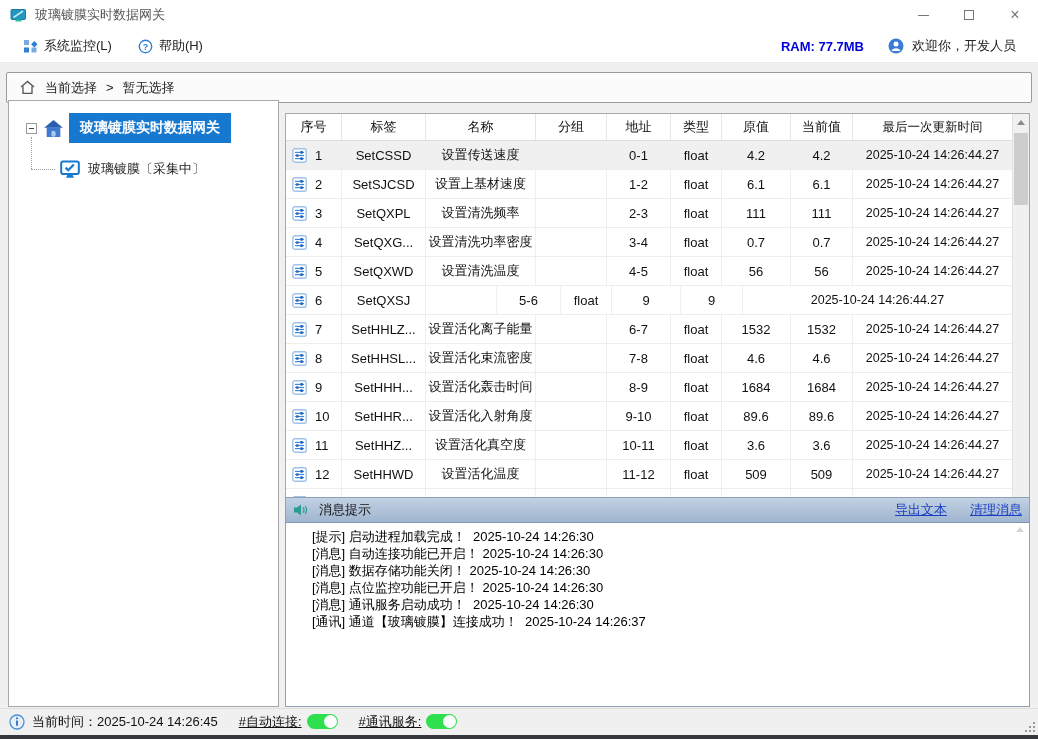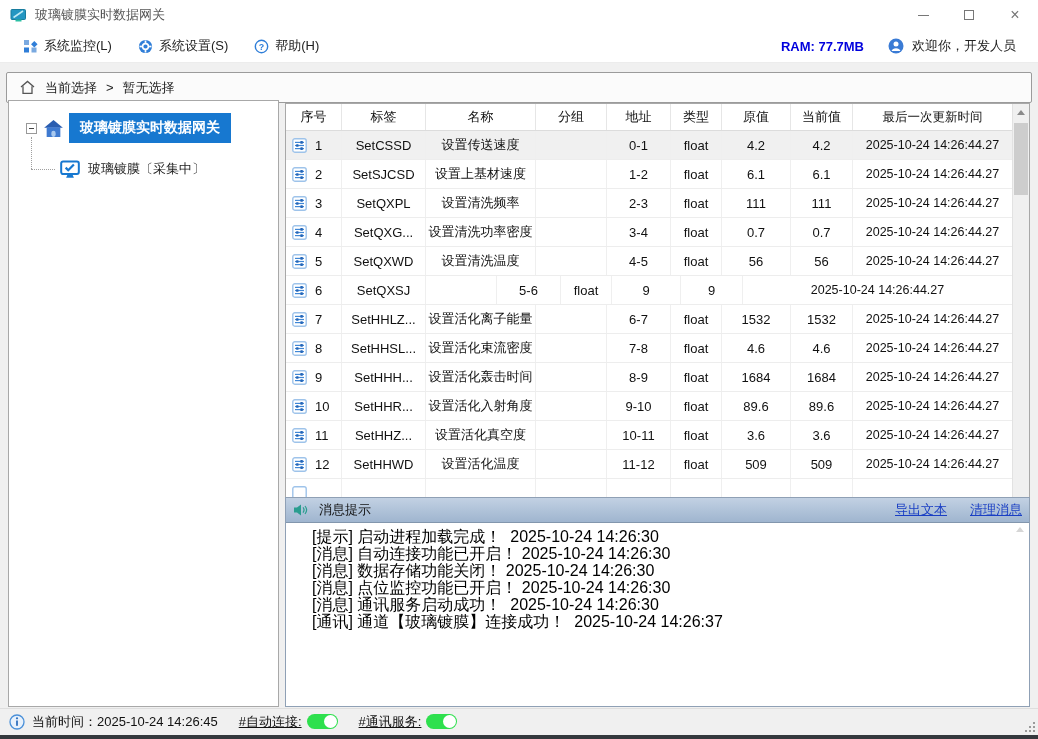--- a/index.html
+++ b/index.html
@@ -30,21 +30,21 @@
   .tree-panel{position:absolute;top:100px;left:8px;width:271px;height:607px;background:#fff;border:1px solid #a8a8a8;}
   .tree-root{display:flex;align-items:center;margin-top:10px;height:34px;}
   .expand-box{width:11px;height:11px;border:1px solid #999;background:#fff;margin-left:17px;position:relative;flex:none;}
   .expand-box::after{content:"";position:absolute;left:2px;right:2px;top:4px;border-top:1px solid #444;}
   .tree-root .icon-home{margin-left:6px;flex:none;}
   .tree-root-label{margin-left:5px;background:#1778d0;color:#fff;font-size:14px;font-weight:bold;padding:6px 11px;}
   .tree-child{display:flex;align-items:center;gap:8px;margin-left:51px;height:32px;margin-top:8px;position:relative;font-size:13px;color:#222;}
   .tree-child::before{content:"";position:absolute;left:-29px;top:-16px;height:32px;border-left:1px dotted #a0a0a0;}
   .tree-child::after{content:"";position:absolute;left:-29px;top:16px;width:24px;border-top:1px dotted #a0a0a0;}
   
-  .table-wrap{position:absolute;top:103px;left:285px;width:745px;height:448px;background:#fff;border:1px solid #a8a8a8;display:flex;overflow:hidden;}
+  .table-wrap{position:absolute;top:113px;left:285px;width:745px;height:448px;background:#fff;border:1px solid #a8a8a8;display:flex;overflow:hidden;}
   .table-cols{flex:1;display:flex;flex-direction:column;overflow:hidden;}
   .thead{display:flex;height:27px;flex:none;border-bottom:1px solid #dcdcdc;background:#fff;}
   .hcell{display:flex;align-items:center;justify-content:center;font-size:13px;color:#111;border-right:1px solid #e6e6e6;height:100%;}
   .trow{display:flex;height:29px;flex:none;border-bottom:1px solid #ededed;font-size:13px;background:#fff;}
   .trow.selected{background:#f0f0f0;}
   .tcell{display:flex;align-items:center;justify-content:center;border-right:1px solid #efefef;height:100%;overflow:hidden;white-space:nowrap;}
   .cell-index{justify-content:flex-start;padding-left:6px;gap:8px;}
   .col0{width:56px;flex:none;}
   .col1{width:84px;flex:none;}
   .col2{width:110px;flex:none;text-align:right;}
@@ -62,21 +62,21 @@
   .vs-down{bottom:0;}
   .tri-up{width:0;height:0;border-left:4px solid transparent;border-right:4px solid transparent;border-bottom:5px solid #8a8a8a;}
   .tri-down{width:0;height:0;border-left:4px solid transparent;border-right:4px solid transparent;border-top:5px solid #8a8a8a;}
   .vs-thumb{position:absolute;left:1px;right:1px;top:19px;height:72px;background:#cdcdcd;}
   
   .msg-panel{position:absolute;top:497px;left:285px;width:745px;height:210px;background:#fff;border:1px solid #8fa0b5;display:flex;flex-direction:column;}
   .msg-header{height:25px;flex:none;background:linear-gradient(#c2d1e3,#9fb5cf);border-bottom:1px solid #8296ad;display:flex;align-items:center;padding:0 7px;gap:11px;}
   .msg-title{font-size:13px;color:#111;flex:1;}
   .msg-link{font-size:13px;color:#1a3fc4;text-decoration:underline;margin-left:12px;cursor:pointer;}
   .msg-body{flex:1;position:relative;padding:5px 7px;overflow:hidden;}
-  .msg-line{font-size:16px;line-height:17px;color:#000;white-space:pre-wrap;padding-left:19px;}
+  .msg-line{font-size:13px;line-height:17px;color:#000;white-space:pre-wrap;padding-left:19px;}
   .msg-scroll-arrow{position:absolute;top:4px;right:5px;width:0;height:0;border-left:4px solid transparent;border-right:4px solid transparent;border-bottom:5px solid #d6d6d6;}
   
   .statusbar{position:absolute;top:708px;left:0;right:0;height:26px;background:#f0f0f0;border-top:1px solid #dedede;display:flex;align-items:center;padding-left:9px;gap:7px;font-size:13px;color:#111;}
   .status-time{margin-right:14px;}
   .toggle-group{display:flex;align-items:center;gap:5px;margin-right:14px;text-decoration:underline;}
   .toggle{width:31px;height:15px;border-radius:8px;background:#2ee04e;position:relative;flex:none;cursor:pointer;}
   .toggle .knob{position:absolute;top:1px;right:1px;width:13px;height:13px;border-radius:50%;background:#fff;}
   .resize-grip{position:absolute;right:2px;bottom:1px;width:14px;height:14px;}
   .resize-grip i{position:absolute;width:2px;height:2px;background:#9a9a9a;}
   .resize-grip i:nth-child(1){right:1px;bottom:1px;}
@@ -113,33 +113,20 @@
 
 <div class="menubar">
   <div class="menu-item">
     <svg class="icon" width="15" height="15" viewBox="0 0 15 15">
       <rect x="1" y="1" width="5" height="5" fill="#7aa9e0"></rect>
       <rect x="9" y="3" width="4.6" height="4.6" fill="#2f7ed8" transform="rotate(45 11.3 5.3)"></rect>
       <rect x="1" y="8.5" width="5" height="5" fill="#2f7ed8"></rect>
       <rect x="8.5" y="8.5" width="5" height="5" fill="#7aa9e0"></rect>
     </svg>
     <span>系统监控(L)</span>
-  </div>
-  <div class="menu-item">
-    <svg class="icon" width="15" height="15" viewBox="0 0 16 16">
-      <circle cx="8" cy="8" r="7" fill="#2f7ed8"></circle>
-      <g fill="#fff">
-        <rect x="7.1" y="1.6" width="1.8" height="2.6"></rect>
-        <rect x="7.1" y="11.8" width="1.8" height="2.6"></rect>
-        <rect x="1.6" y="7.1" width="2.6" height="1.8"></rect>
-        <rect x="11.8" y="7.1" width="2.6" height="1.8"></rect>
-      </g>
-      <circle cx="8" cy="8" r="3.1" fill="none" stroke="#fff" stroke-width="1.7"></circle>
-    </svg>
-    <span>系统设置(S)</span>
   </div>
   <div class="menu-item">
     <svg class="icon" width="15" height="15" viewBox="0 0 16 16">
       <circle cx="8" cy="8" r="6.6" fill="#fff" stroke="#2f7ed8" stroke-width="1.5"></circle>
       <text x="8" y="11.4" font-size="9.5" font-weight="bold" fill="#2f7ed8" text-anchor="middle" font-family="Liberation Sans, sans-serif">?</text>
     </svg>
     <span>帮助(H)</span>
   </div>
   <div class="menubar-right">
     <span class="ram-text">RAM:  77.7MB</span>

